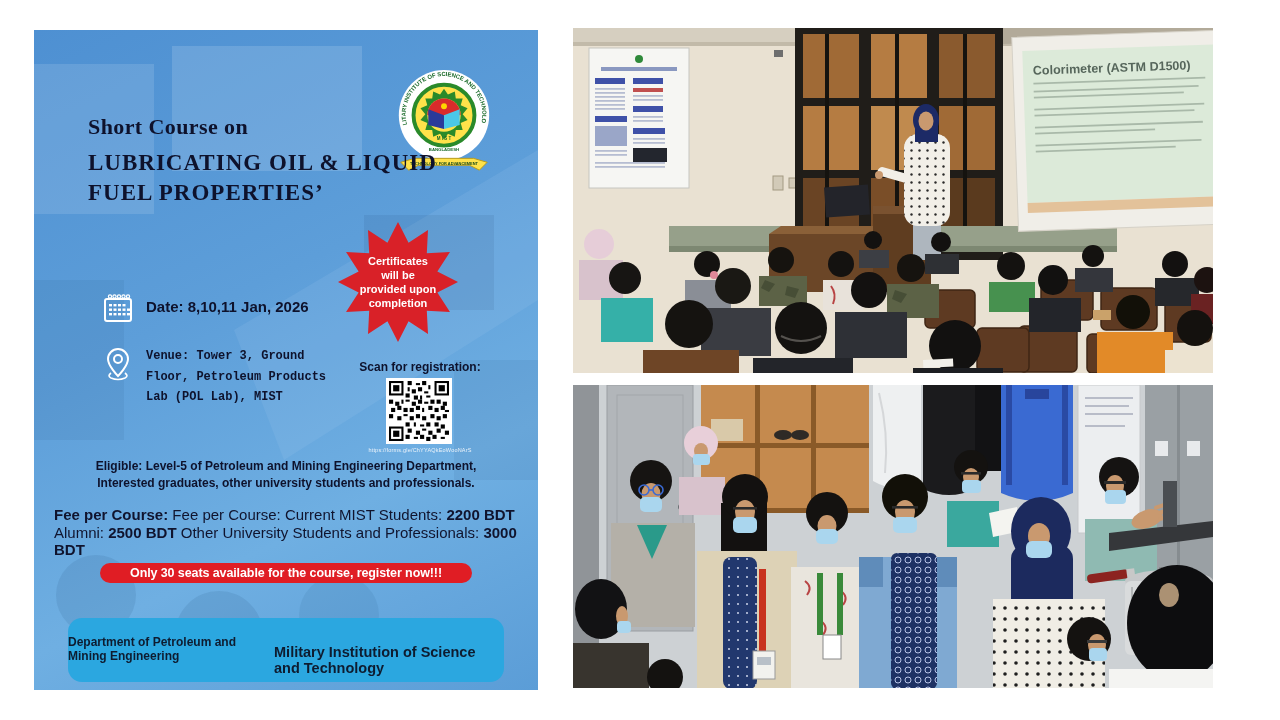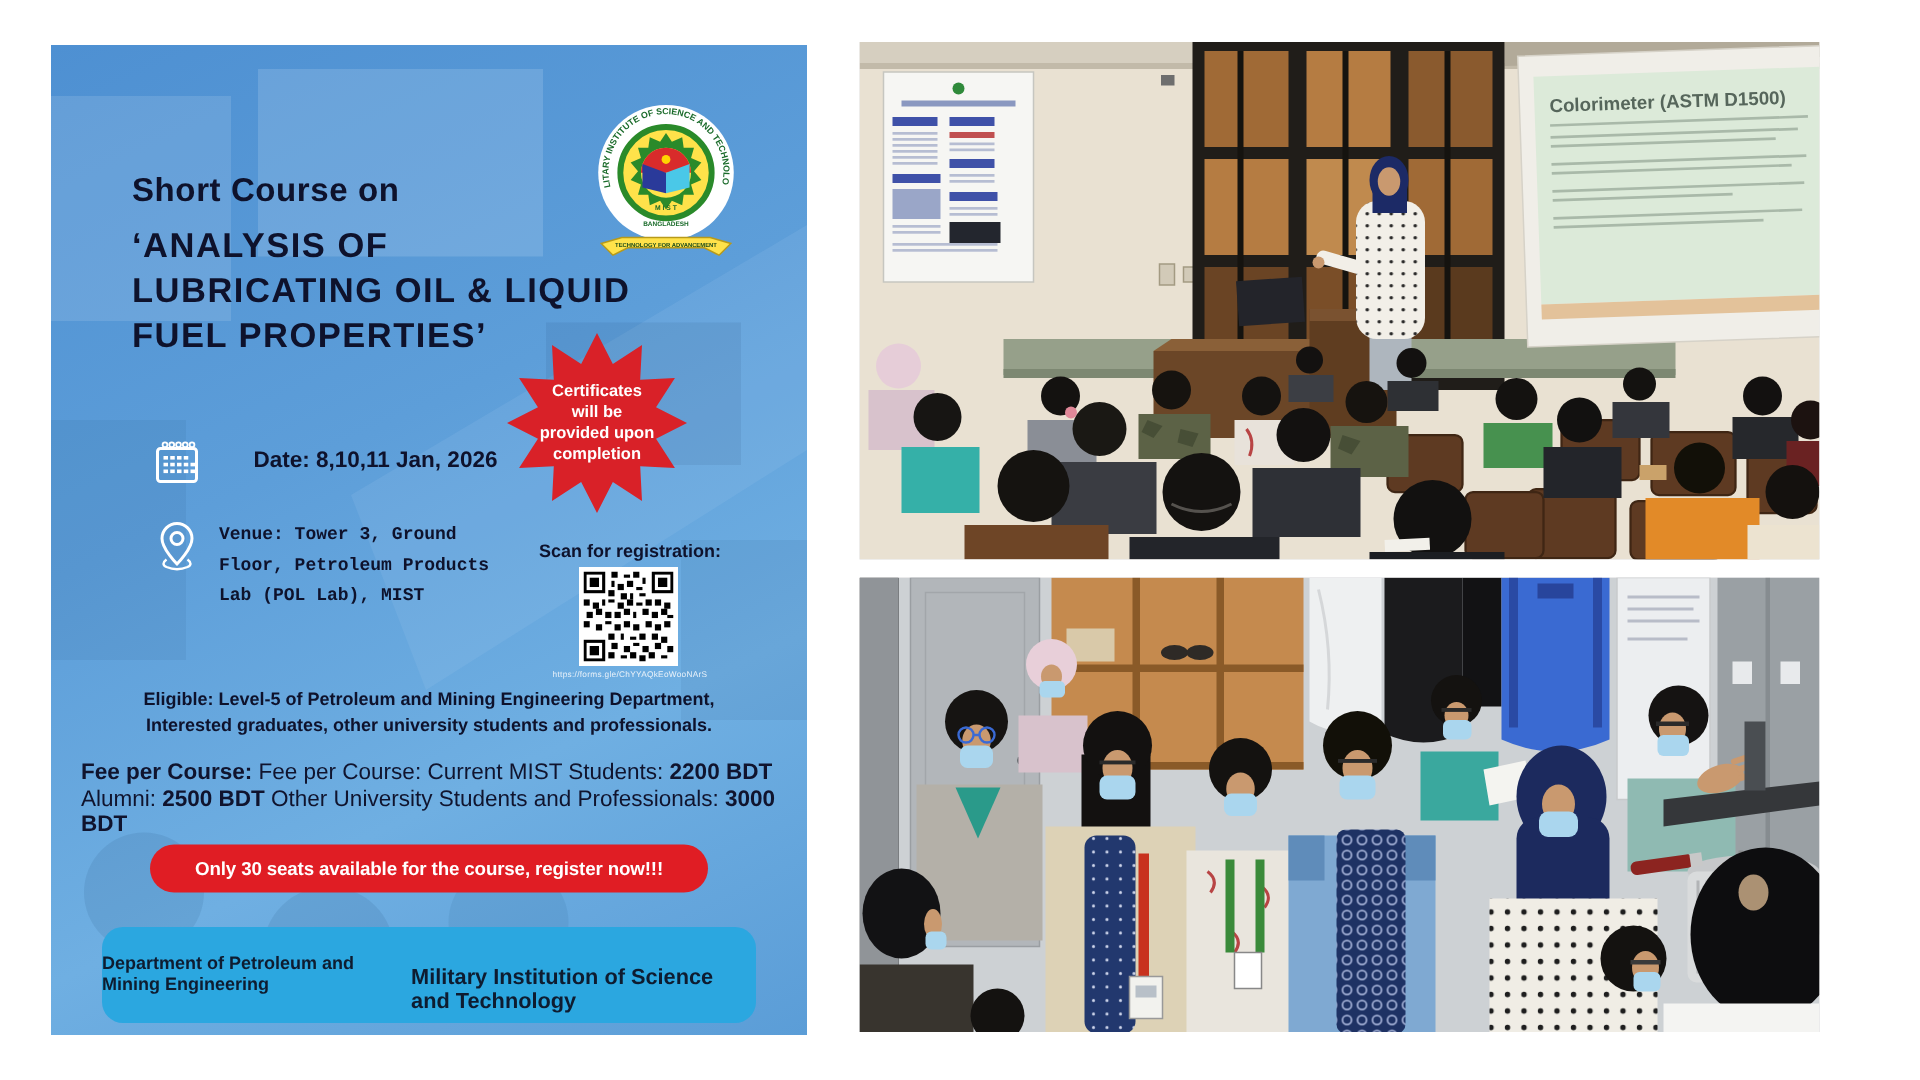--- a/index.html
+++ b/index.html
@@ -4,44 +4,44 @@
 <style>
   html,body{margin:0;padding:0;}
   body{width:1280px;height:720px;background:#ffffff;overflow:hidden;
        font-family:"Liberation Sans",sans-serif;position:relative;}
   .abs{position:absolute;}
   
   .poster{left:34px;top:30px;width:504px;height:660px;
           background:linear-gradient(155deg,#4e90d2 0%,#5d9ed9 40%,#6fafe2 70%,#5b9dd7 100%);
           overflow:hidden;}
   .poster .overlay{left:0;top:0;width:504px;height:660px;pointer-events:none;}
-  .title-block{left:54px;top:84px;color:#0e122c;}
+  .title-block{left:54px;top:84px;color:#0e122c;font-family:Liberation Serif, serif;}
   .title-line1{font-size:22px;font-weight:800;letter-spacing:.4px;margin-bottom:8px;}
   .title-caps{font-size:23px;font-weight:800;letter-spacing:1px;line-height:30px;}
   .logo-box{left:348px;top:38px;width:124px;height:110px;}
   .info-row{left:68px;color:#0e122c;display:flex;align-items:flex-start;}
-  .row-date{top:262px;gap:23px;}
+  .row-date{top:262px;}
   .row-venue{top:316px;}
   .info-icon{width:32px;flex:0 0 32px;margin-right:12px;}
   .date-text{font-size:15px;font-weight:800;line-height:30px;}
   .venue-text{font-size:12px;font-weight:800;line-height:20.5px;font-family:Liberation Mono, monospace;}
   .badge{left:304px;top:192px;width:120px;height:120px;background:#d92128;
          clip-path:polygon(100% 50%,82.8% 58.8%,93.3% 75%,74% 74%,75% 93.3%,58.8% 82.8%,50% 100%,41.2% 82.8%,25% 93.3%,26% 74%,6.7% 75%,17.2% 58.8%,0% 50%,17.2% 41.2%,6.7% 25%,26% 26%,25% 6.7%,41.2% 17.2%,50% 0%,58.8% 17.2%,75% 6.7%,74% 26%,93.3% 25%,82.8% 41.2%);
          display:flex;align-items:center;justify-content:center;text-align:center;}
   .badge-text{color:#ffffff;font-size:11px;font-weight:800;line-height:14px;}
   .scan-label{left:300px;top:330px;width:172px;text-align:center;
               font-size:12px;font-weight:800;color:#0e122c;}
   .qr-box{left:352px;top:348px;width:66px;height:66px;background:#ffffff;padding:3px;box-sizing:border-box;}
   .qr-url{left:288px;top:417px;width:196px;text-align:center;color:#eaf2fa;font-size:5.5px;letter-spacing:.2px;}
   .eligible{left:20px;top:428px;width:464px;text-align:center;color:#0e122c;
             font-size:12px;font-weight:800;line-height:16.5px;}
   .fee{left:20px;top:476px;width:464px;color:#10142e;
        font-size:15px;line-height:17.5px;}
   .fee .b{font-weight:800;}
-  .cta{left:66px;top:533px;width:372px;height:32px;background:#e01d24;border-radius:17px;
+  .cta{left:66px;top:533px;width:372px;height:20px;background:#e01d24;border-radius:17px;
        display:flex;align-items:center;justify-content:center;border:none;}
   .cta-text{color:#ffffff;font-size:12.5px;font-weight:800;letter-spacing:-.1px;}
   .footer-box{left:34px;top:588px;width:436px;height:64px;background:#2ba7e0;border-radius:14px;
               display:flex;flex-direction:row;align-items:center;justify-content:center;color:#0e1c30;}
   .footer-l1{font-size:12px;font-weight:700;margin-bottom:2px;}
   .footer-l2{font-size:14.5px;font-weight:800;margin-top:19px;}
   
   .photo{overflow:hidden;background:#ddd;}
   .photo-top{left:573px;top:28px;width:640px;height:345px;}
   .photo-bottom{left:573px;top:385px;width:640px;height:303px;}
@@ -81,21 +81,20 @@
     <polygon points="50,48 66,42 66,58 50,62" fill="#4ac8e8"></polygon>
     <text x="50" y="73" text-anchor="middle" font-size="4.6" font-weight="bold" fill="#1a6b2a">M I S T</text>
     <text x="50" y="84" text-anchor="middle" font-size="4.4" font-weight="bold" fill="#1a6b2a">BANGLADESH</text>
     <path d="M6 96 L20 92 L80 92 L94 96 L86 104 L76 99 L24 99 L14 104 Z" fill="#ffe24a" stroke="#b89a1a" stroke-width="1"></path>
     <text x="50" y="98.5" text-anchor="middle" font-size="4" font-weight="bold" fill="#1a4a1a">TECHNOLOGY FOR ADVANCEMENT</text>
   </svg>
 
   <div class="abs title-block">
     <div class="title-line1">Short Course on</div>
     <div class="title-caps">
-      <div>‘ANALYSIS OF</div>
       <div>LUBRICATING OIL &amp; LIQUID</div>
       <div>FUEL PROPERTIES’</div>
     </div>
   </div>
 
   <div class="abs info-row row-date">
     <svg class="info-icon" viewBox="0 0 32 32">
       <rect x="3" y="7" width="26" height="22" rx="2" fill="none" stroke="#ffffff" stroke-width="2"></rect>
       <circle cx="8" cy="4.5" r="1.6" fill="none" stroke="#ffffff" stroke-width="1.2"></circle>
       <circle cx="12.5" cy="4.5" r="1.6" fill="none" stroke="#ffffff" stroke-width="1.2"></circle>

